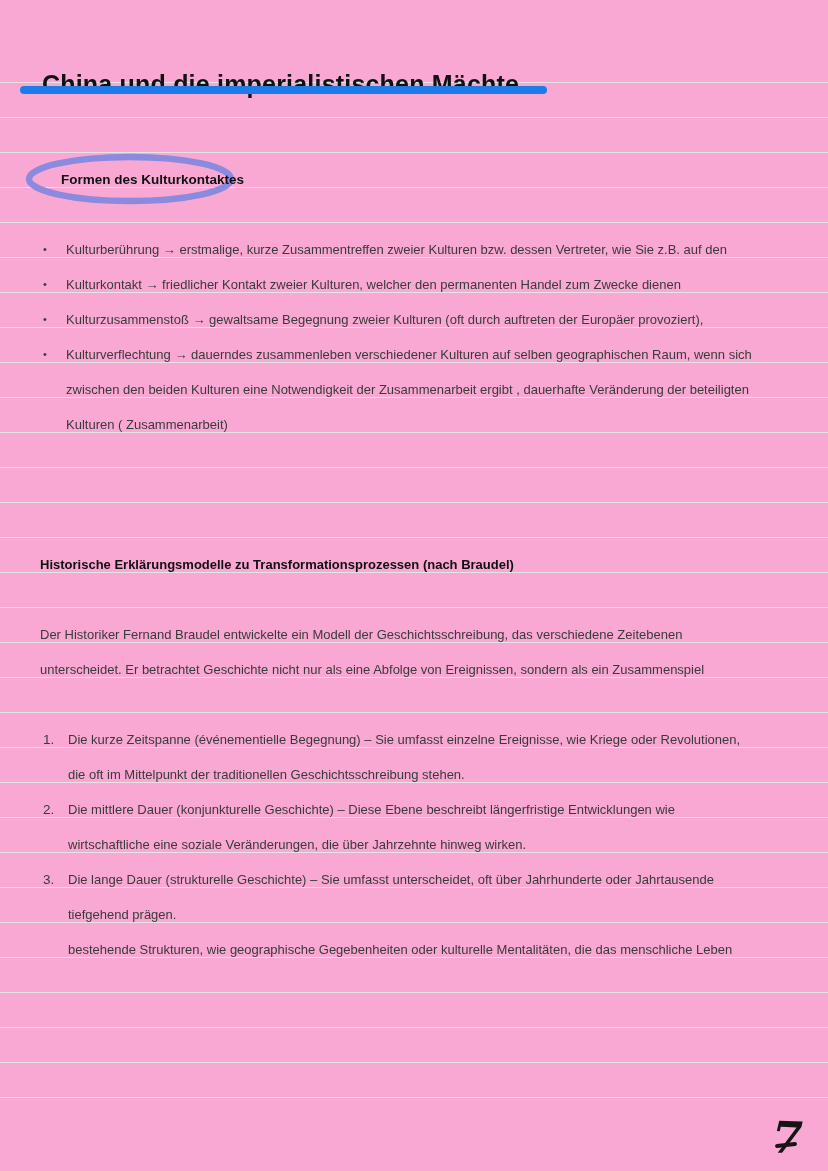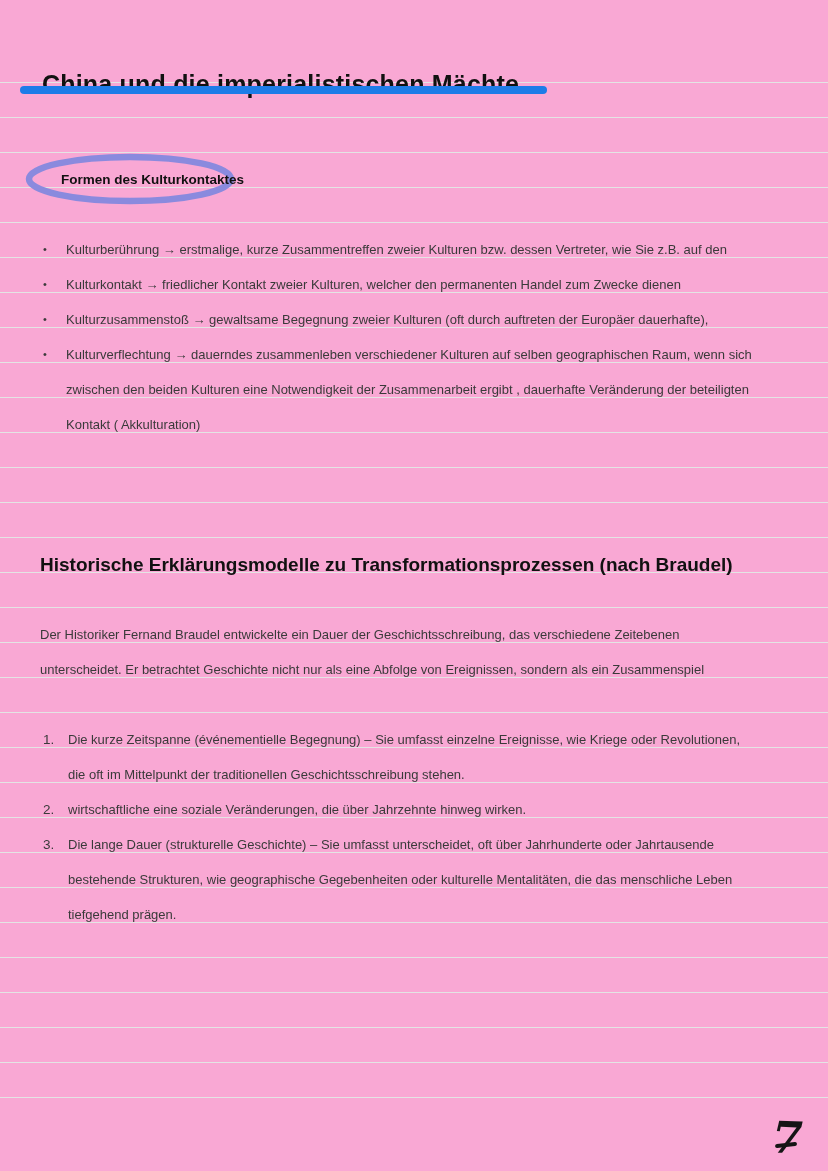--- a/index.html
+++ b/index.html
@@ -48,21 +48,21 @@
     line-height:35px;white-space:nowrap;margin-left:20px;
   }
   .textline{line-height:35px;font-size:13px;white-space:nowrap;}
   .bullets{position:absolute;left:42px;top:232px;width:770px;}
   .bullet{position:relative;padding-left:24px;}
   .bullet .marker{
     position:absolute;left:1px;top:0;font-size:11px;line-height:35px;color:var(--text);
   }
   .subsection-heading{
     position:absolute;left:40px;top:547px;
-    font-size:19px;font-weight:bold;color:var(--heading-text);
+    font-size:13px;font-weight:bold;color:var(--heading-text);
     line-height:35px;white-space:nowrap;
   }
   .paragraph{position:absolute;left:40px;top:617px;width:780px;}
   .numbered{position:absolute;left:42px;top:722px;width:775px;}
   .numbered .item{position:relative;padding-left:26px;}
   .numbered .marker{
     position:absolute;left:1px;top:0;font-size:13.5px;line-height:35px;color:var(--text);
   }
   .page-number{
     position:absolute;left:772px;top:1116px;
@@ -94,51 +94,52 @@
     <div class="bullet">
       <span class="marker">•</span>
       <div class="textline">Kulturberührung → erstmalige, kurze Zusammentreffen zweier Kulturen bzw. dessen Vertreter, wie Sie z.B. auf den</div>
     </div>
     <div class="bullet">
       <span class="marker">•</span>
       <div class="textline">Kulturkontakt → friedlicher Kontakt zweier Kulturen, welcher den permanenten Handel zum Zwecke dienen</div>
     </div>
     <div class="bullet">
       <span class="marker">•</span>
-      <div class="textline">Kulturzusammenstoß → gewaltsame Begegnung zweier Kulturen (oft durch auftreten der Europäer dauerhafte),</div>
+      <div class="textline">Kulturzusammenstoß → gewaltsame Begegnung zweier Kulturen (oft durch auftreten der Europäer provoziert),</div>
     </div>
     <div class="bullet">
       <span class="marker">•</span>
       <div class="textline">Kulturverflechtung → dauerndes zusammenleben verschiedener Kulturen auf selben geographischen Raum, wenn sich</div>
       <div class="textline">zwischen den beiden Kulturen eine Notwendigkeit der Zusammenarbeit ergibt , dauerhafte Veränderung der beteiligten</div>
-      <div class="textline">Kontakt ( Akkulturation)</div>
+      <div class="textline">Kulturen ( Zusammenarbeit)</div>
     </div>
   </div>
 
   <div class="subsection-heading">Historische Erklärungsmodelle zu Transformationsprozessen (nach Braudel)</div>
 
   <div class="paragraph">
-    <div class="textline">Der Historiker Fernand Braudel entwickelte ein Dauer der Geschichtsschreibung, das verschiedene Zeitebenen</div>
+    <div class="textline">Der Historiker Fernand Braudel entwickelte ein Modell der Geschichtsschreibung, das verschiedene Zeitebenen</div>
     <div class="textline">unterscheidet. Er betrachtet Geschichte nicht nur als eine Abfolge von Ereignissen, sondern als ein Zusammenspiel</div>
   </div>
 
   <div class="numbered">
     <div class="item">
       <span class="marker">1.</span>
       <div class="textline">Die kurze Zeitspanne (événementielle Begegnung) – Sie umfasst einzelne Ereignisse, wie Kriege oder Revolutionen,</div>
       <div class="textline">die oft im Mittelpunkt der traditionellen Geschichtsschreibung stehen.</div>
     </div>
     <div class="item">
       <span class="marker">2.</span>
+      <div class="textline">Die mittlere Dauer (konjunkturelle Geschichte) – Diese Ebene beschreibt längerfristige Entwicklungen wie</div>
       <div class="textline">wirtschaftliche eine soziale Veränderungen, die über Jahrzehnte hinweg wirken.</div>
     </div>
     <div class="item">
       <span class="marker">3.</span>
       <div class="textline">Die lange Dauer (strukturelle Geschichte) – Sie umfasst unterscheidet, oft über Jahrhunderte oder Jahrtausende</div>
+      <div class="textline">tiefgehend prägen.</div>
       <div class="textline">bestehende Strukturen, wie geographische Gegebenheiten oder kulturelle Mentalitäten, die das menschliche Leben</div>
-      <div class="textline">tiefgehend prägen.</div>
     </div>
   </div>
 
   <div class="page-number">7</div>
   <div class="page-number-crossbar"></div>
 
 </div>
 
 </body></html>

